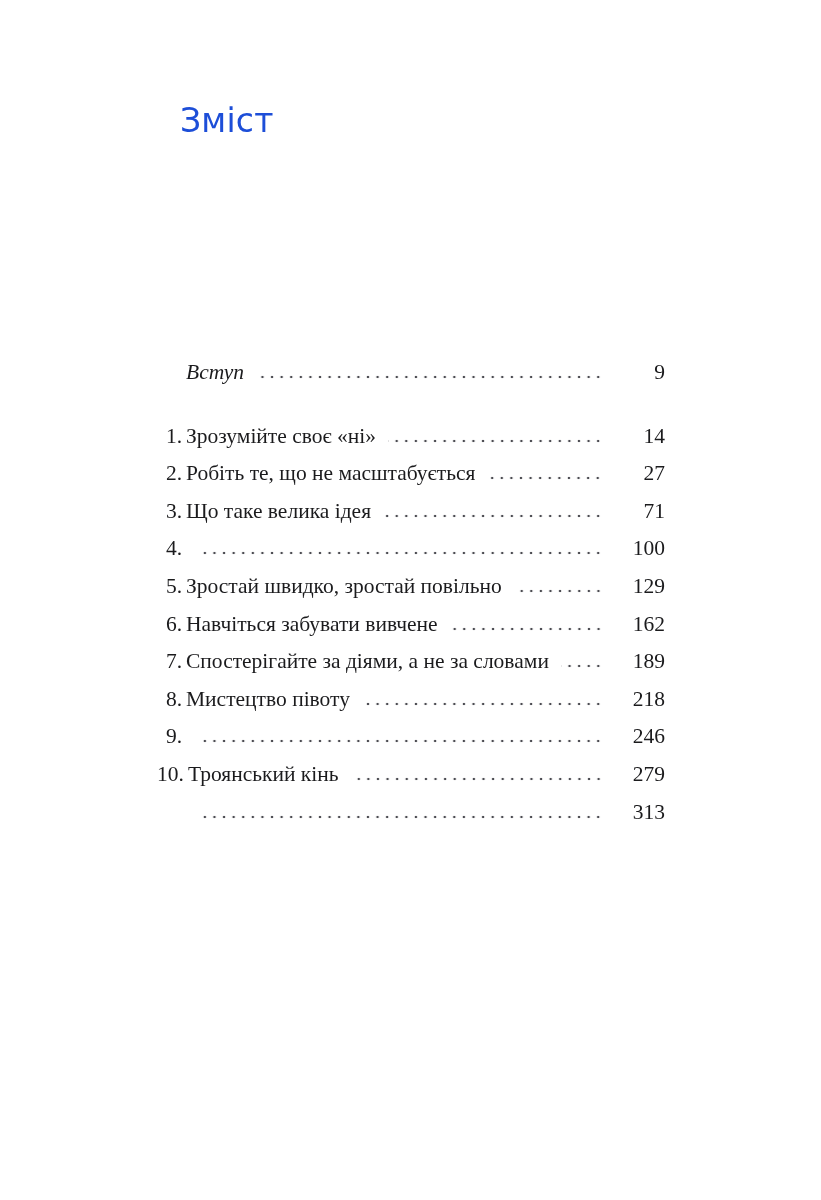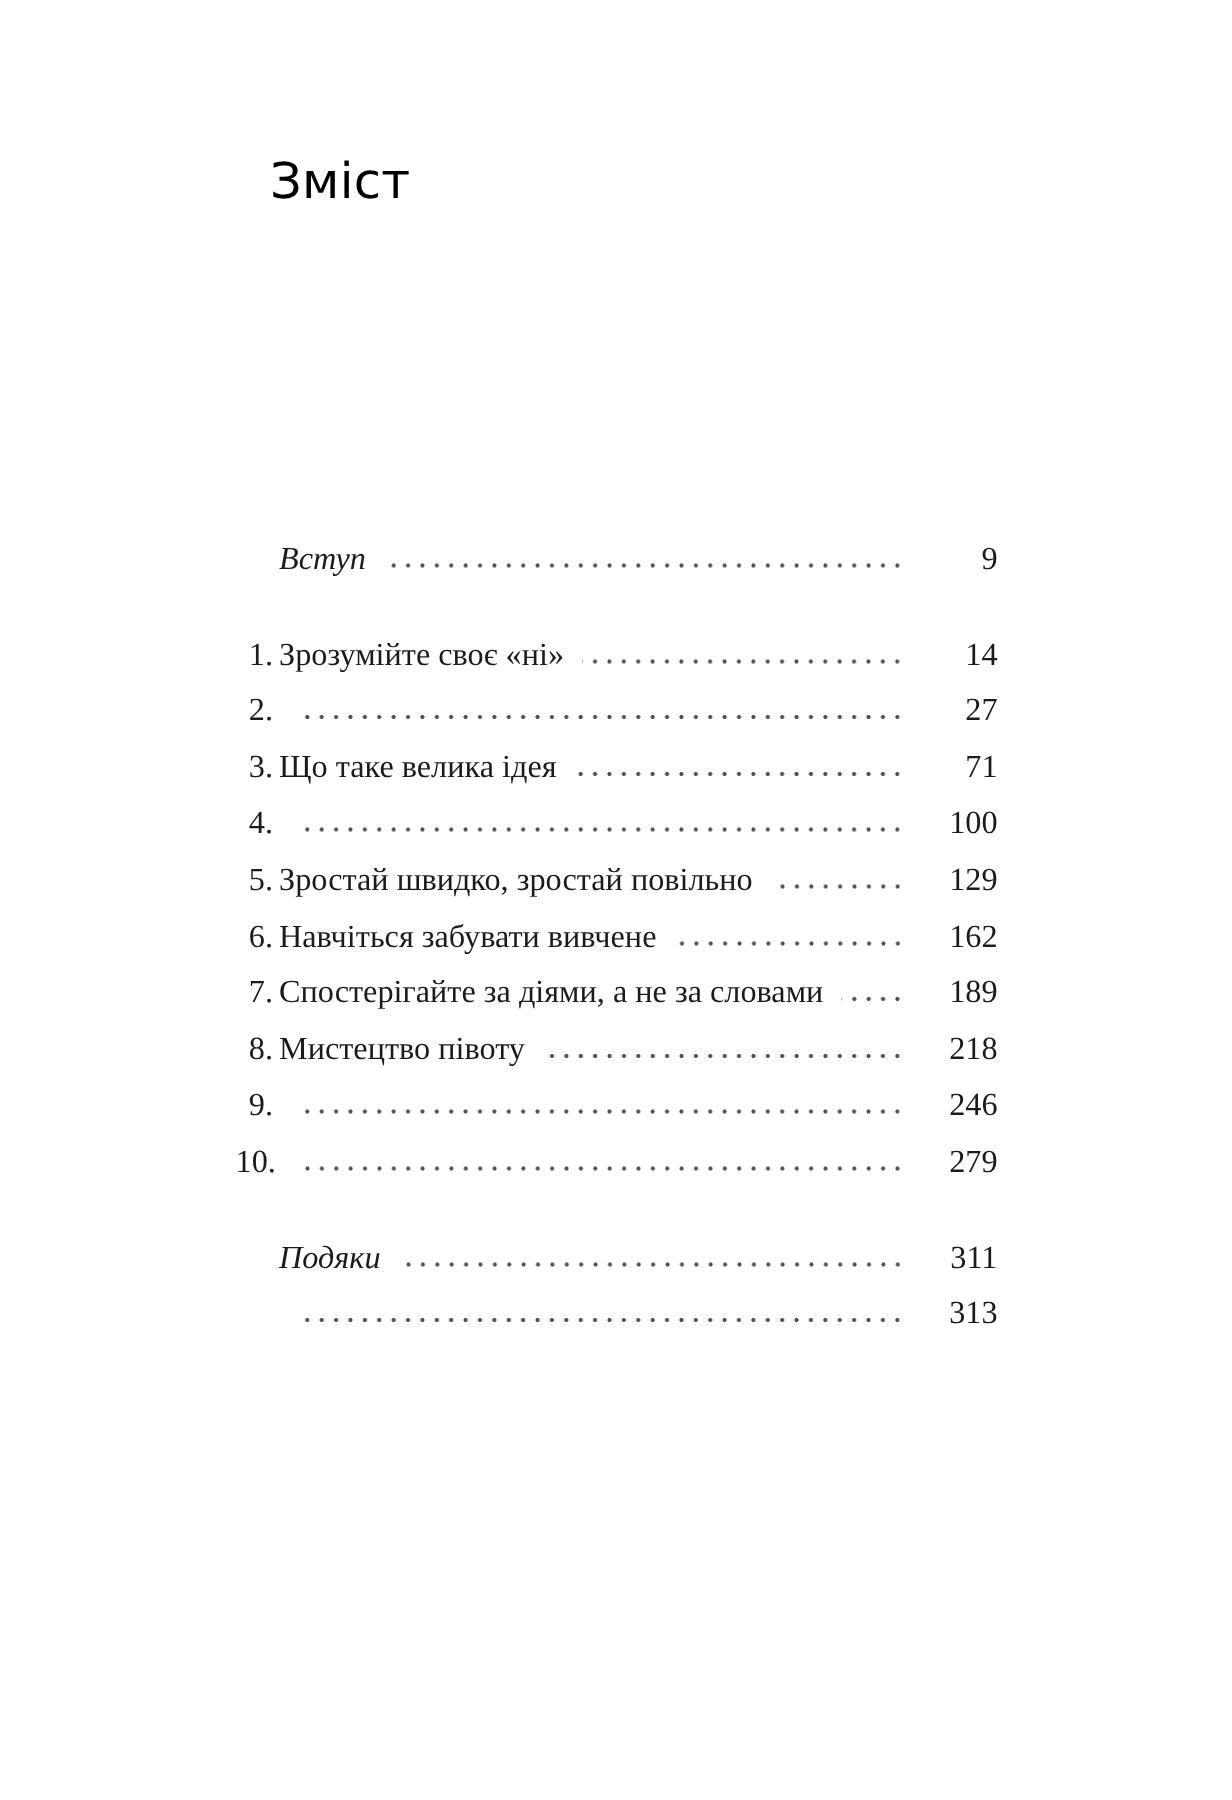--- a/index.html
+++ b/index.html
@@ -16,21 +16,21 @@
   }
   .title {
     margin: 0;
     position: absolute;
     left: 180px;
     top: 103px;
     font-family: "DejaVu Sans", "Liberation Sans", sans-serif;
     font-size: 33px;
     line-height: 36px;
     font-weight: 500;
-    color: #000000;
+    color: #1d4ed8;
     letter-spacing: 0.2px;
   }
   .toc {
     position: absolute;
     left: 157px;
     top: 354px;
     width: 508px;
     font-family: "Liberation Serif", "DejaVu Serif", serif;
     font-size: 21.5px;
     color: #1b1b1d;
@@ -87,20 +87,21 @@
 
     <div class="toc-row section-gap">
       <span class="num">1.</span>
       <span class="label">Зрозумійте своє «ні»</span>
       <span class="leader"></span>
       <span class="pagenum">14</span>
     </div>
 
     <div class="toc-row">
       <span class="num">2.</span>
+      <span class="label">Робіть те, що не масштабується</span>
       <span class="leader"></span>
       <span class="pagenum">27</span>
     </div>
 
     <div class="toc-row">
       <span class="num">3.</span>
       <span class="label">Що таке велика ідея</span>
       <span class="leader"></span>
       <span class="pagenum">71</span>
     </div>
@@ -140,30 +141,25 @@
     </div>
 
     <div class="toc-row">
       <span class="num">9.</span>
       <span class="leader"></span>
       <span class="pagenum">246</span>
     </div>
 
     <div class="toc-row">
       <span class="num">10.</span>
+      <span class="label">Троянський кінь</span>
       <span class="leader"></span>
       <span class="pagenum">279</span>
     </div>
 
-    <div class="toc-row italic section-gap">
-      <span class="num"></span>
-      <span class="label">Подяки</span>
-      <span class="leader"></span>
-      <span class="pagenum">311</span>
-    </div>
 
     <div class="toc-row italic">
       <span class="num"></span>
       <span class="leader"></span>
       <span class="pagenum">313</span>
     </div>
 
   </div>
 </div>
 

